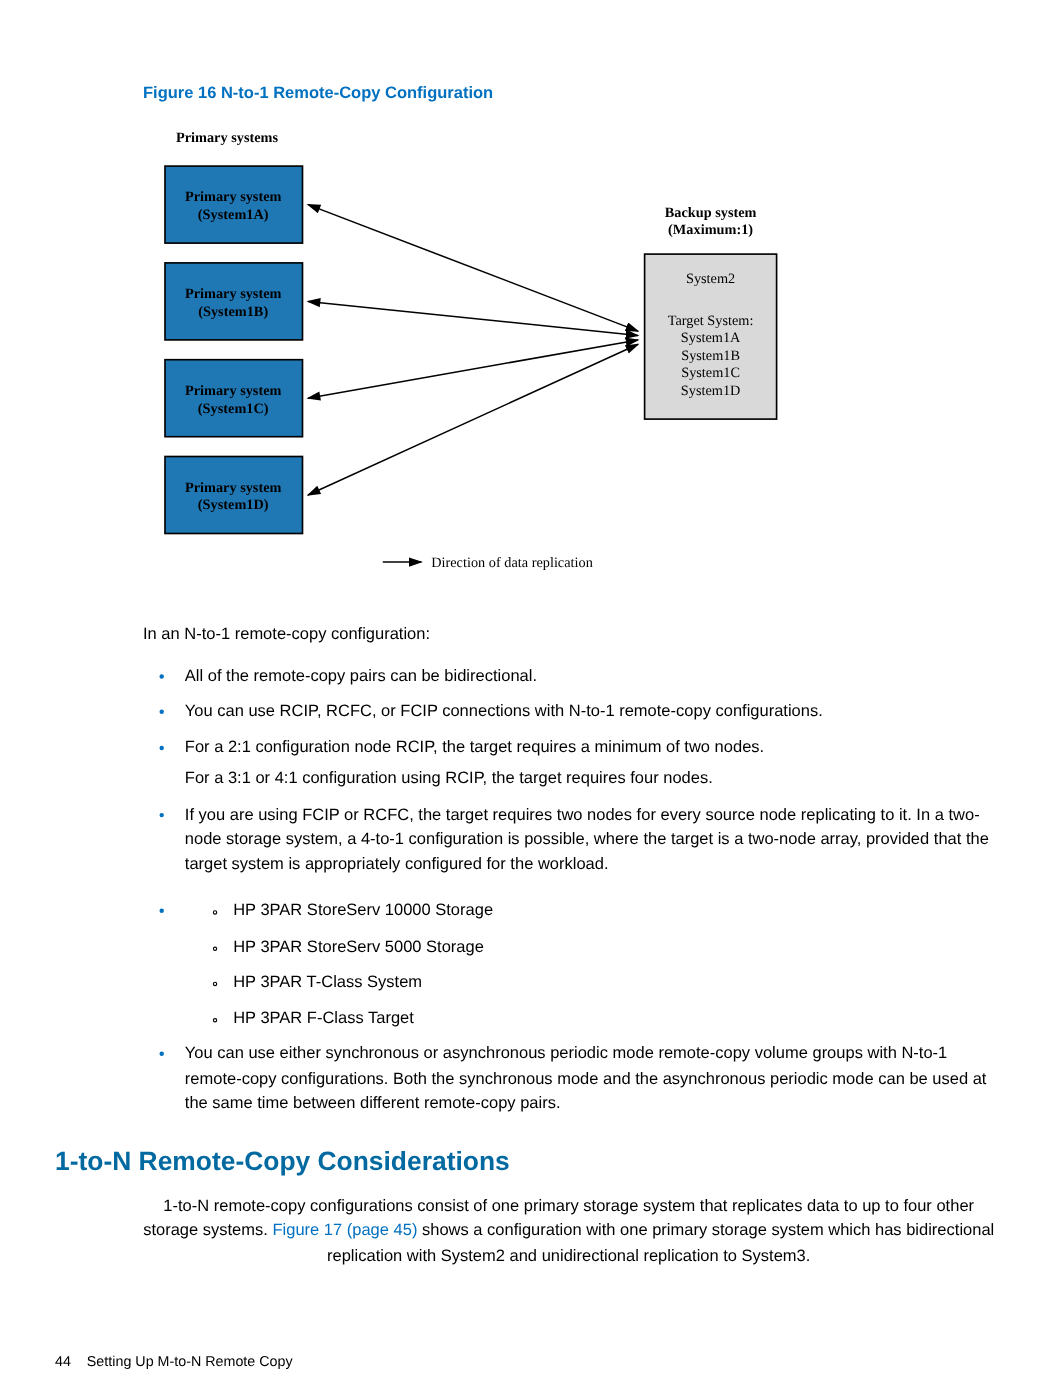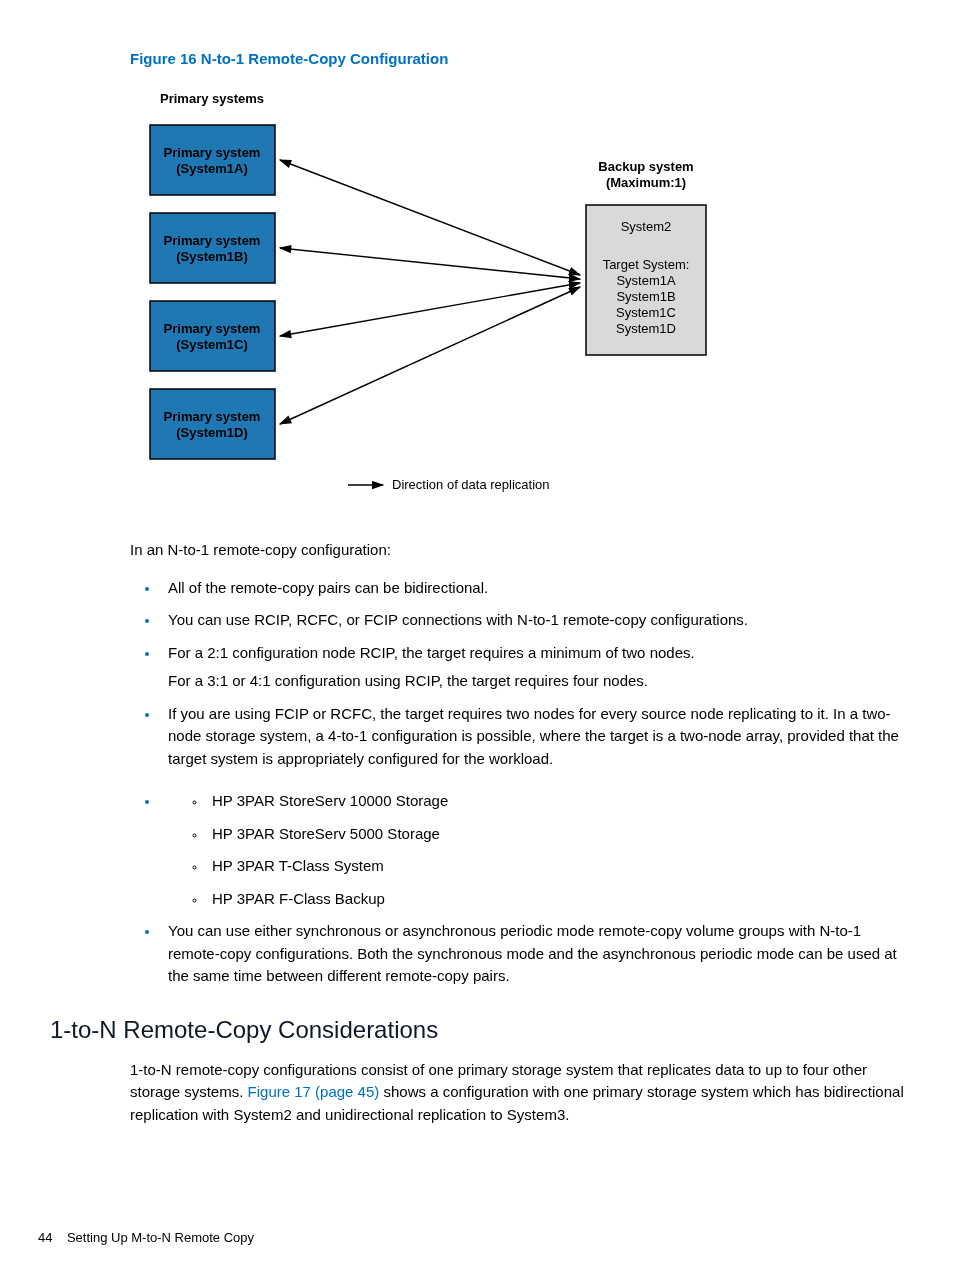--- a/index.html
+++ b/index.html
@@ -4,35 +4,36 @@
 <style>
   body {
     font-family: Arial, Helvetica, sans-serif;
     margin: 0;
     padding: 0;
     background: #fff;
     color: #000;
     width: 954px;
   }
   .page {
-    padding: 50px 50px 30px 50px;
+    padding: 76px 50px 30px 50px;
     box-sizing: border-box;
     min-height: 1271px;
     position: relative;
   }
   .figure-caption {
     color: #0070c0;
     font-weight: bold;
     font-size: 15px;
     margin-left: 80px;
     margin-bottom: 18px;
   }
   .diagram {
     margin-left: 80px;
     margin-bottom: 30px;
+    font-family: Liberation Serif, serif;
   }
   .body-text {
     margin-left: 80px;
     font-size: 15px;
     line-height: 1.5;
   }
   ul.bullets {
     margin-left: 80px;
     padding-left: 30px;
     font-size: 15px;
@@ -56,37 +57,38 @@
     padding-left: 6px;
   }
   ul.sub > li::marker {
     color: #000;
     font-size: 10px;
   }
   .para-in-li {
     margin-top: 6px;
   }
   h2.section {
-    color: #0f172a;
-    font-weight: normal;
+    color: #0369a1;
+    font-weight: bold;
     font-size: 24px;
     margin: 28px 0 10px 0;
   }
   .section-body {
     margin-left: 80px;
     font-size: 15px;
     line-height: 1.5;
+    text-align: center;
   }
   .xref {
     color: #0070c0;
   }
   .footer {
     position: absolute;
     bottom: 26px;
-    left: 38px;
+    left: 50px;
     font-size: 13px;
   }
 </style>
 </head>
 <body>
 
 <div class="page">
 
   <div class="figure-caption">Figure 16 N-to-1 Remote-Copy Configuration</div>
 
@@ -155,21 +157,21 @@
     <li>
       <span>For a 2:1 configuration node RCIP, the target requires a minimum of two nodes.</span>
       <div class="para-in-li">For a 3:1 or 4:1 configuration using RCIP, the target requires four nodes.</div>
     </li>
     <li>If you are using FCIP or RCFC, the target requires two nodes for every source node replicating to it. In a two-node storage system, a 4-to-1 configuration is possible, where the target is a two-node array, provided that the target system is appropriately configured for the workload.</li>
     <li>
       <ul class="sub">
         <li>HP 3PAR StoreServ 10000 Storage</li>
         <li>HP 3PAR StoreServ 5000 Storage</li>
         <li>HP 3PAR T-Class System</li>
-        <li>HP 3PAR F-Class Backup</li>
+        <li>HP 3PAR F-Class Target</li>
       </ul>
     </li>
     <li>You can use either synchronous or asynchronous periodic mode remote-copy volume groups with N-to-1 remote-copy configurations. Both the synchronous mode and the asynchronous periodic mode can be used at the same time between different remote-copy pairs.</li>
   </ul>
 
   <h2 class="section">1-to-N Remote-Copy Considerations</h2>
 
   <p class="section-body">
     <span>1-to-N remote-copy configurations consist of one primary storage system that replicates data to up to four other storage systems. </span><span class="xref">Figure 17 (page 45)</span><span> shows a configuration with one primary storage system which has bidirectional replication with System2 and unidirectional replication to System3.</span>
   </p>

